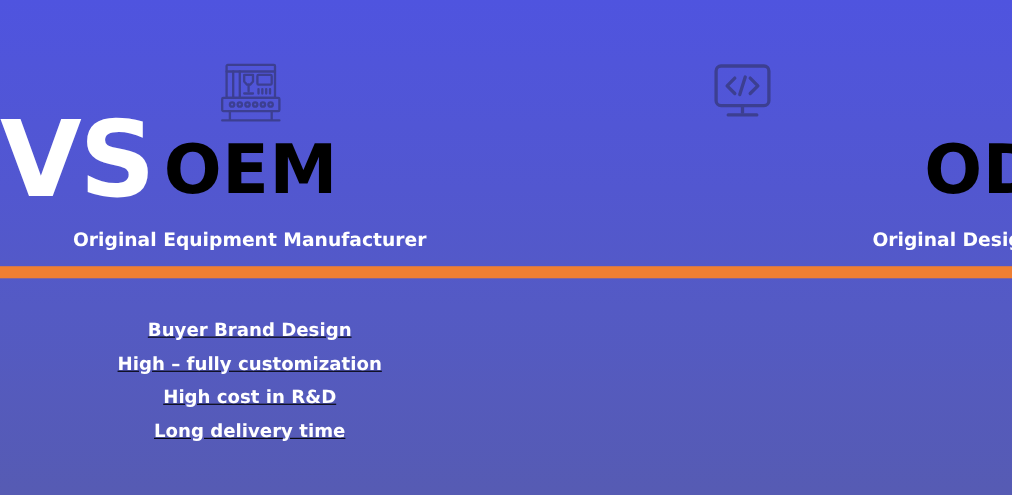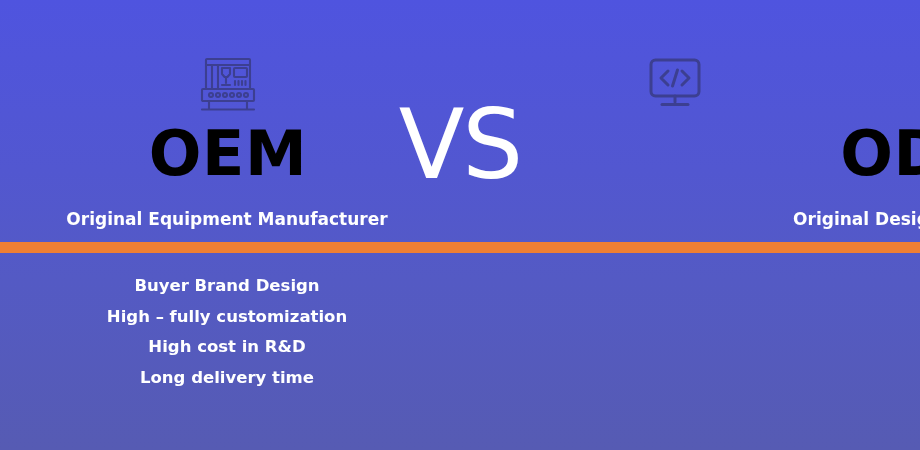--- a/index.html
+++ b/index.html
@@ -80,24 +80,23 @@
   }
   .side.left .subtitle  { left: -3px; }
   .side.right .subtitle { left: 245px; }
 
   
   .vs-badge {
     position: absolute;
     left: 0;
     top: 95px;
     width: 920px;
-    text-align: center;
     color: #ffffff;
     font-family: "DejaVu Sans", sans-serif;
-    font-weight: normal;
+    font-weight: bold;
     font-size: 96px;
     line-height: 100px;
     letter-spacing: -2px;
     z-index: 3;
   }
 
   
   .divider {
     position: absolute;
     left: 0;
@@ -114,22 +113,23 @@
     left: 0;
     top: 253px;
     width: 920px;
     height: 197px;
   }
   .col {
     position: absolute;
     top: 0;
     width: 460px;
     height: 180px;
-    padding-top: 18px;
+    padding-top: 32px;
     box-sizing: border-box;
+    text-decoration: underline;
   }
   .col.left  { left: 0; }
   .col.right { left: 460px; }
 
   .feature {
     color: #ffffff;
     font-family: "DejaVu Sans", sans-serif;
     font-weight: bold;
     font-size: 16.5px;
     line-height: 30.5px;

